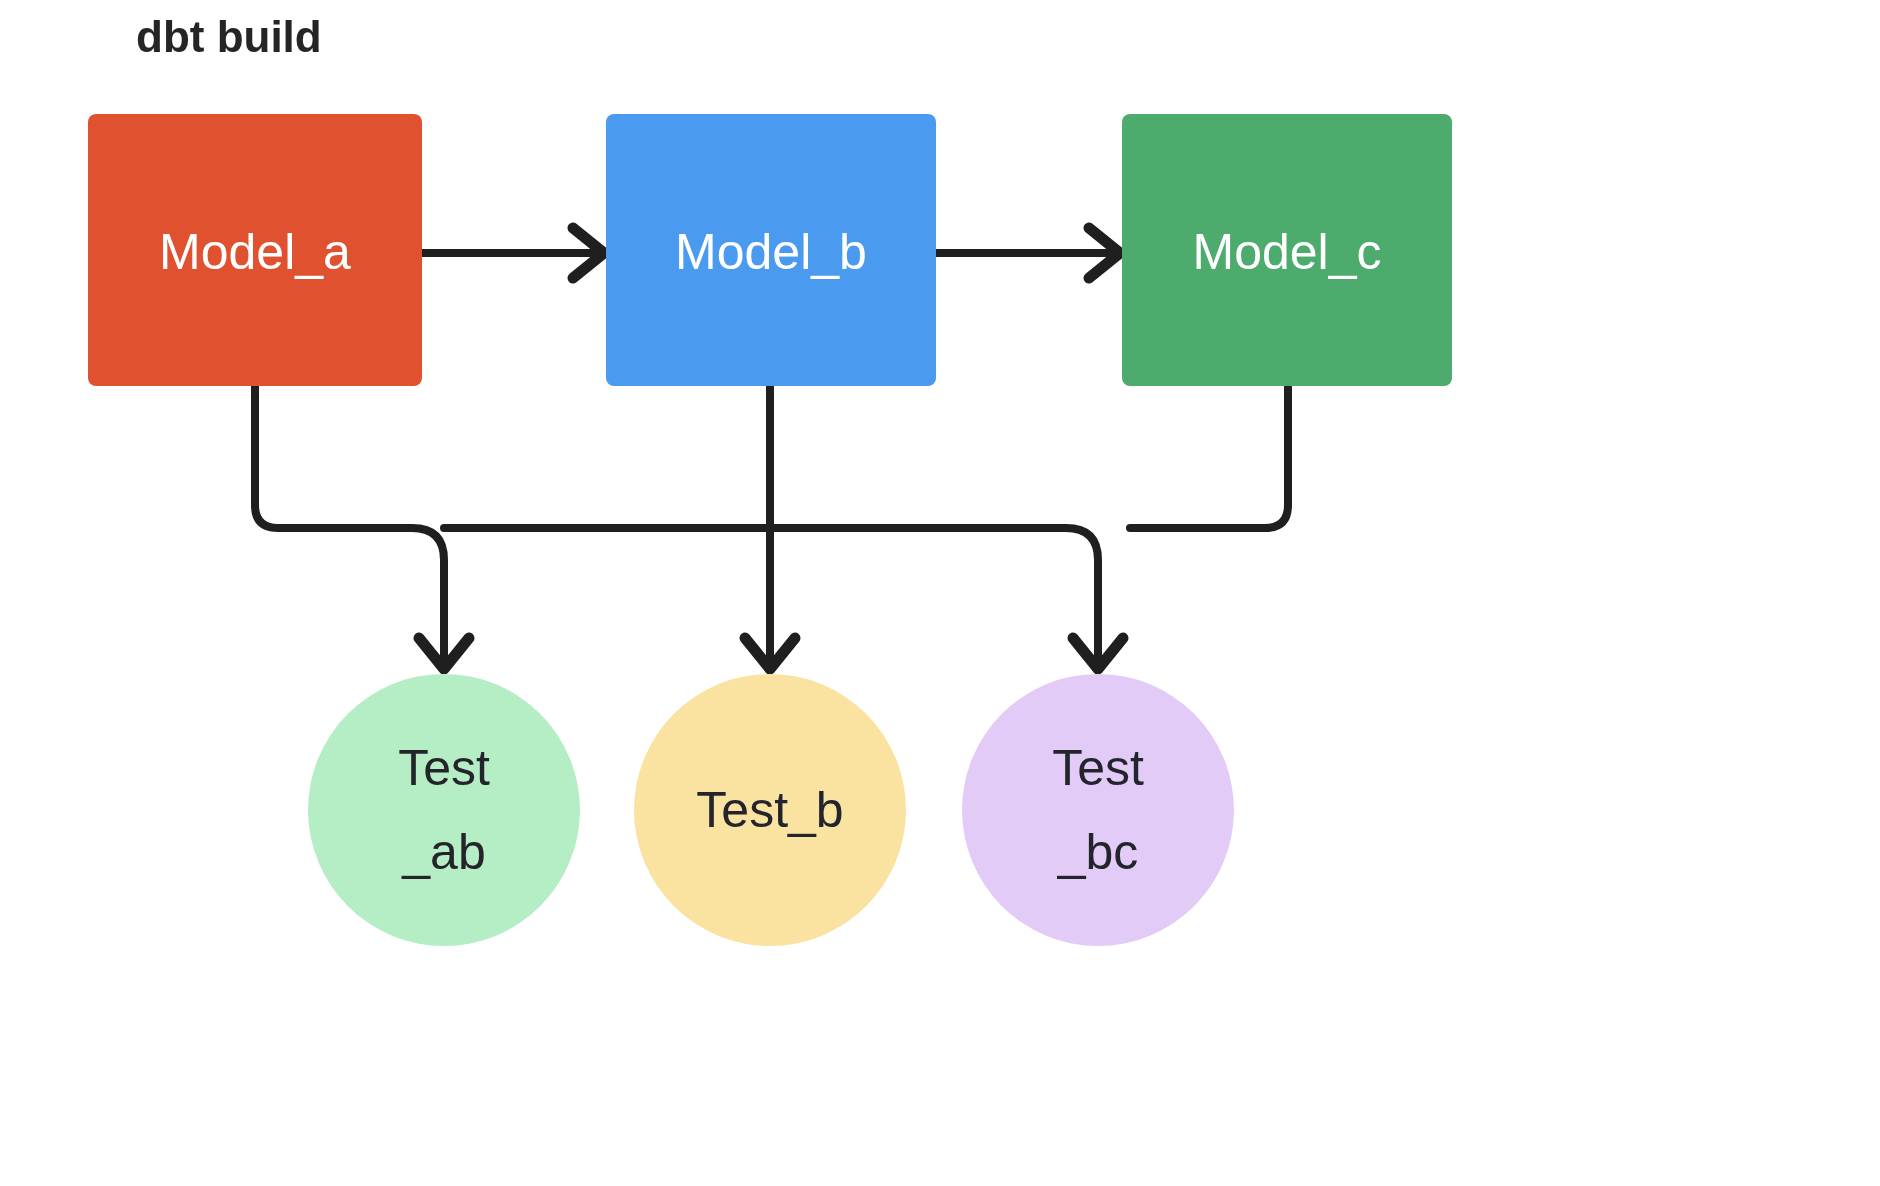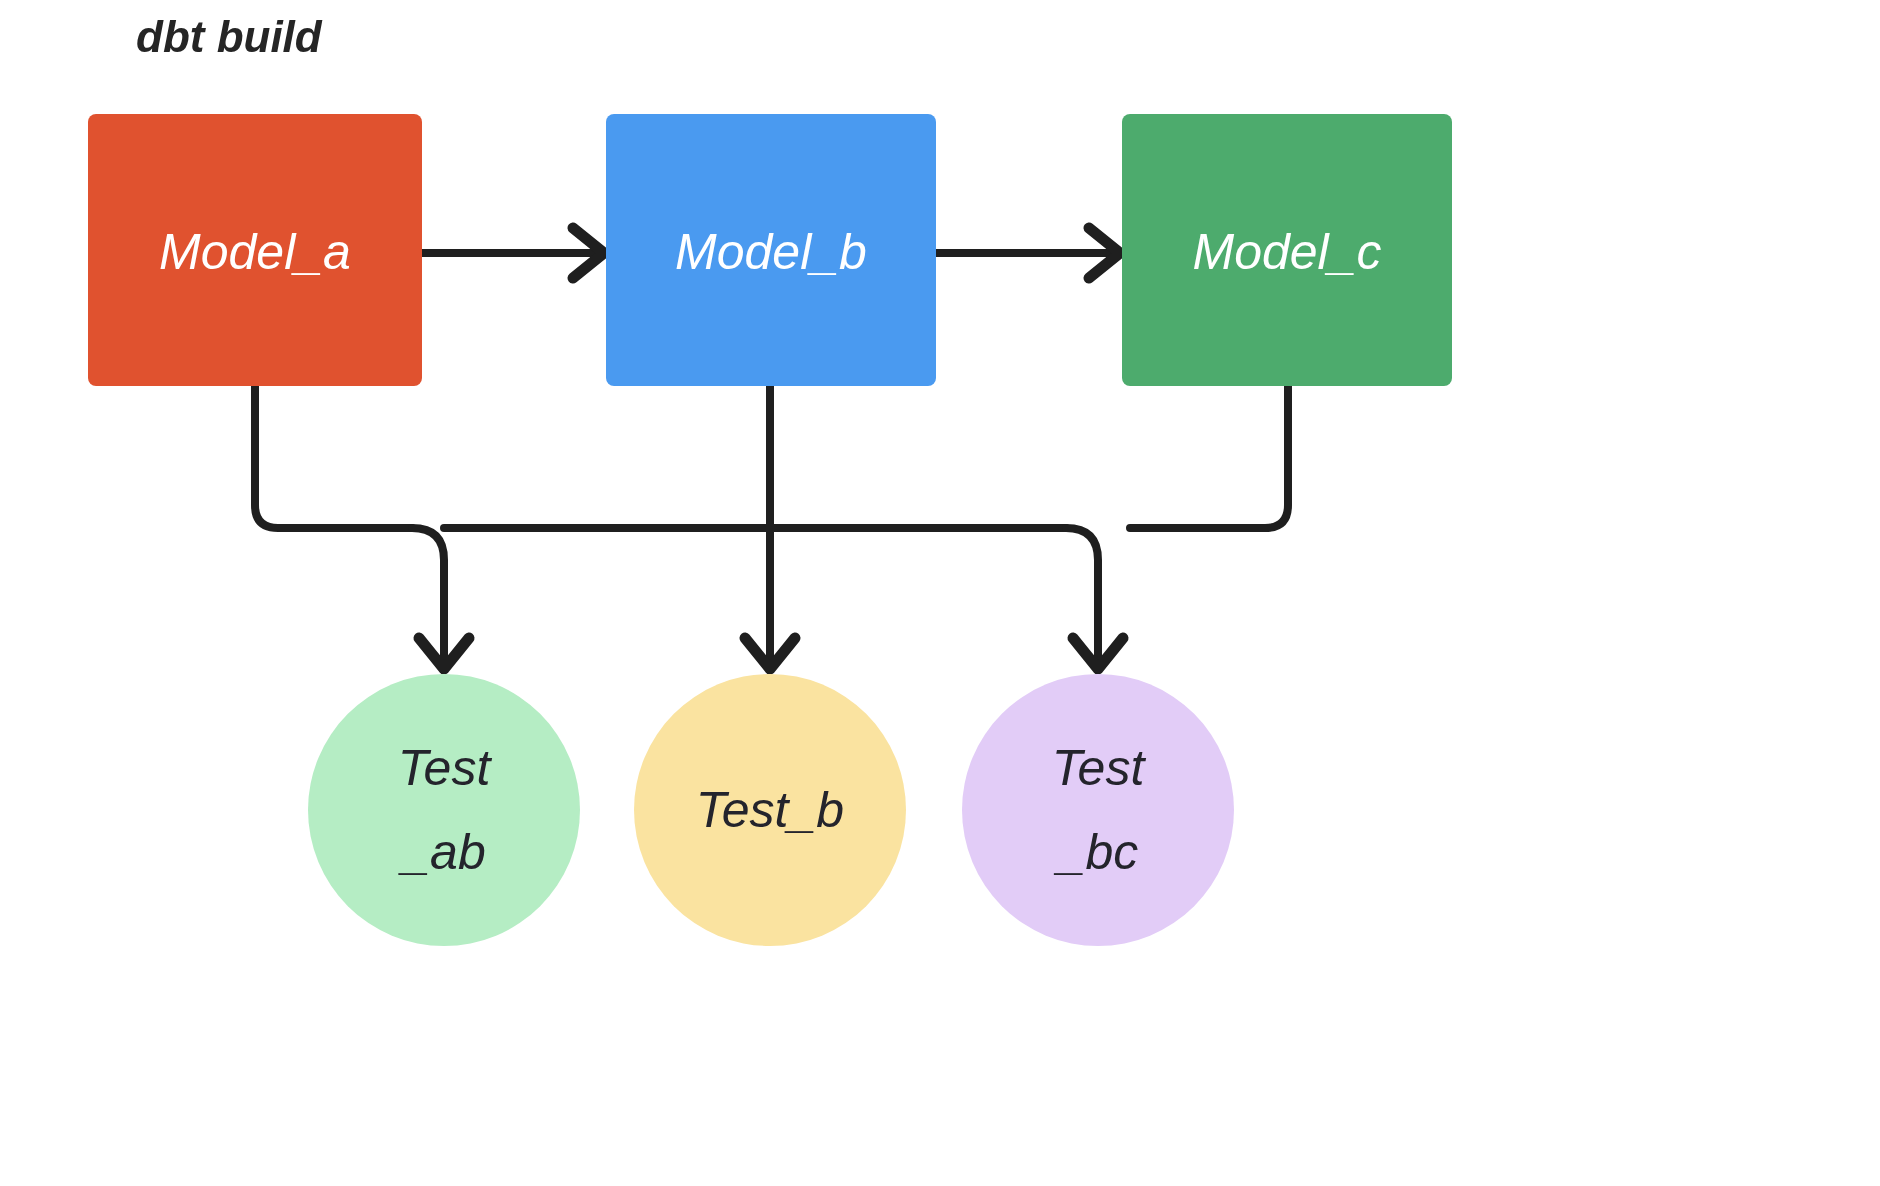--- a/index.html
+++ b/index.html
@@ -11,21 +11,20 @@
     width: 1880px;
     height: 1186px;
     font-family: "Liberation Sans", sans-serif;
     overflow: hidden;
   }
   #stage {
     position: relative;
     width: 1880px;
     height: 1186px;
     background: #ffffff;
-    font-style: italic;
   }
   #diagram {
     position: absolute;
     left: 0;
     top: 0;
     width: 1880px;
     height: 1186px;
     display: block;
   }
   .diagram-title {

